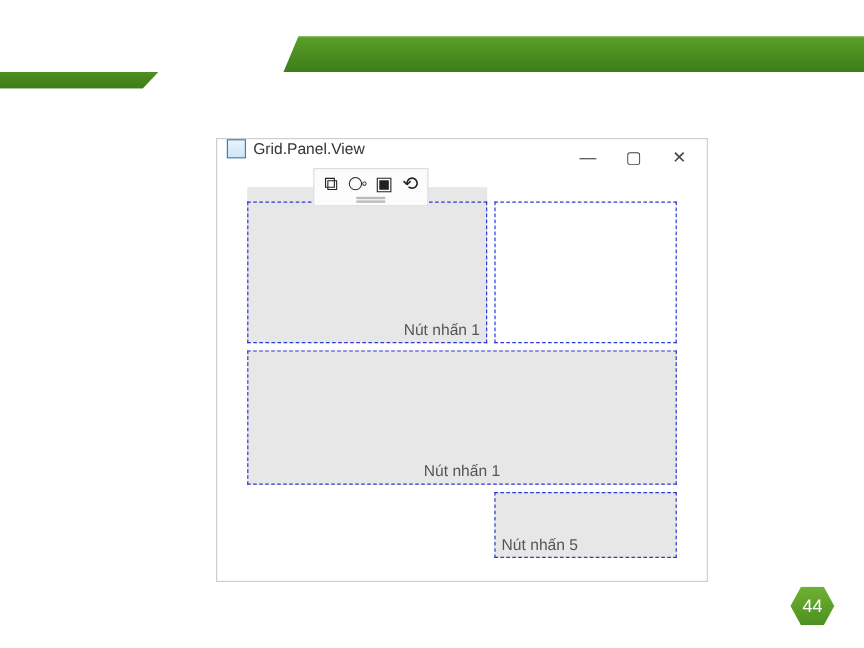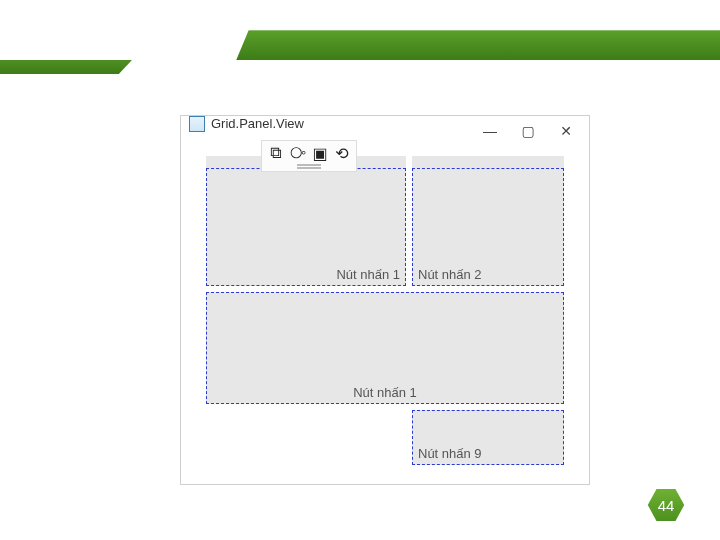--- a/index.html
+++ b/index.html
@@ -158,21 +158,21 @@
   .dash {
     position: absolute;
     border: 1px dashed #2a3bd1;
     box-sizing: border-box;
     pointer-events: none;
   }
 
   
   .pagenum {
     position: absolute;
-    right: 35px;
+    right: 24px;
     bottom: 18px;
     width: 38px;
     height: 34px;
     background: linear-gradient(#6fb233, #4b8f1f);
     color: #fff;
     font-size: 15px;
     display: flex;
     align-items: center;
     justify-content: center;
     clip-path: polygon(25% 3%, 75% 3%, 98% 50%, 75% 97%, 25% 97%, 2% 50%);
@@ -208,30 +208,27 @@
     </div>
     <div class="mini-grip"></div>
   </div>
 
   <div class="client">
 
     <div class="cell" style="left:0; top:0; width:200px; height:130px;">
       <span class="cell-label" style="right:6px; bottom:4px;">Nút nhấn 1</span>
     </div>
 
-    <div class="cell" style="left:206px; top:0; width:152px; height:130px;">
-      <span class="cell-label" style="left:6px; bottom:4px;">Nút nhấn 2</span>
-    </div>
 
     <div class="cell" style="left:0; top:136px; width:358px; height:112px;">
       <span class="cell-label" style="left:50%; transform:translateX(-50%); bottom:4px;">Nút nhấn 1</span>
     </div>
 
     <div class="cell" style="left:206px; top:254px; width:152px; height:55px;">
-      <span class="cell-label" style="left:6px; bottom:4px;">Nút nhấn 9</span>
+      <span class="cell-label" style="left:6px; bottom:4px;">Nút nhấn 5</span>
     </div>
 
     <div class="dash" style="left:0; top:12px; width:200px; height:118px;"></div>
     <div class="dash" style="left:206px; top:12px; width:152px; height:118px;"></div>
     <div class="dash" style="left:0; top:136px; width:358px; height:112px;"></div>
     <div class="dash" style="left:206px; top:254px; width:152px; height:55px;"></div>
   </div>
 </div>
 
 <div class="pagenum">

